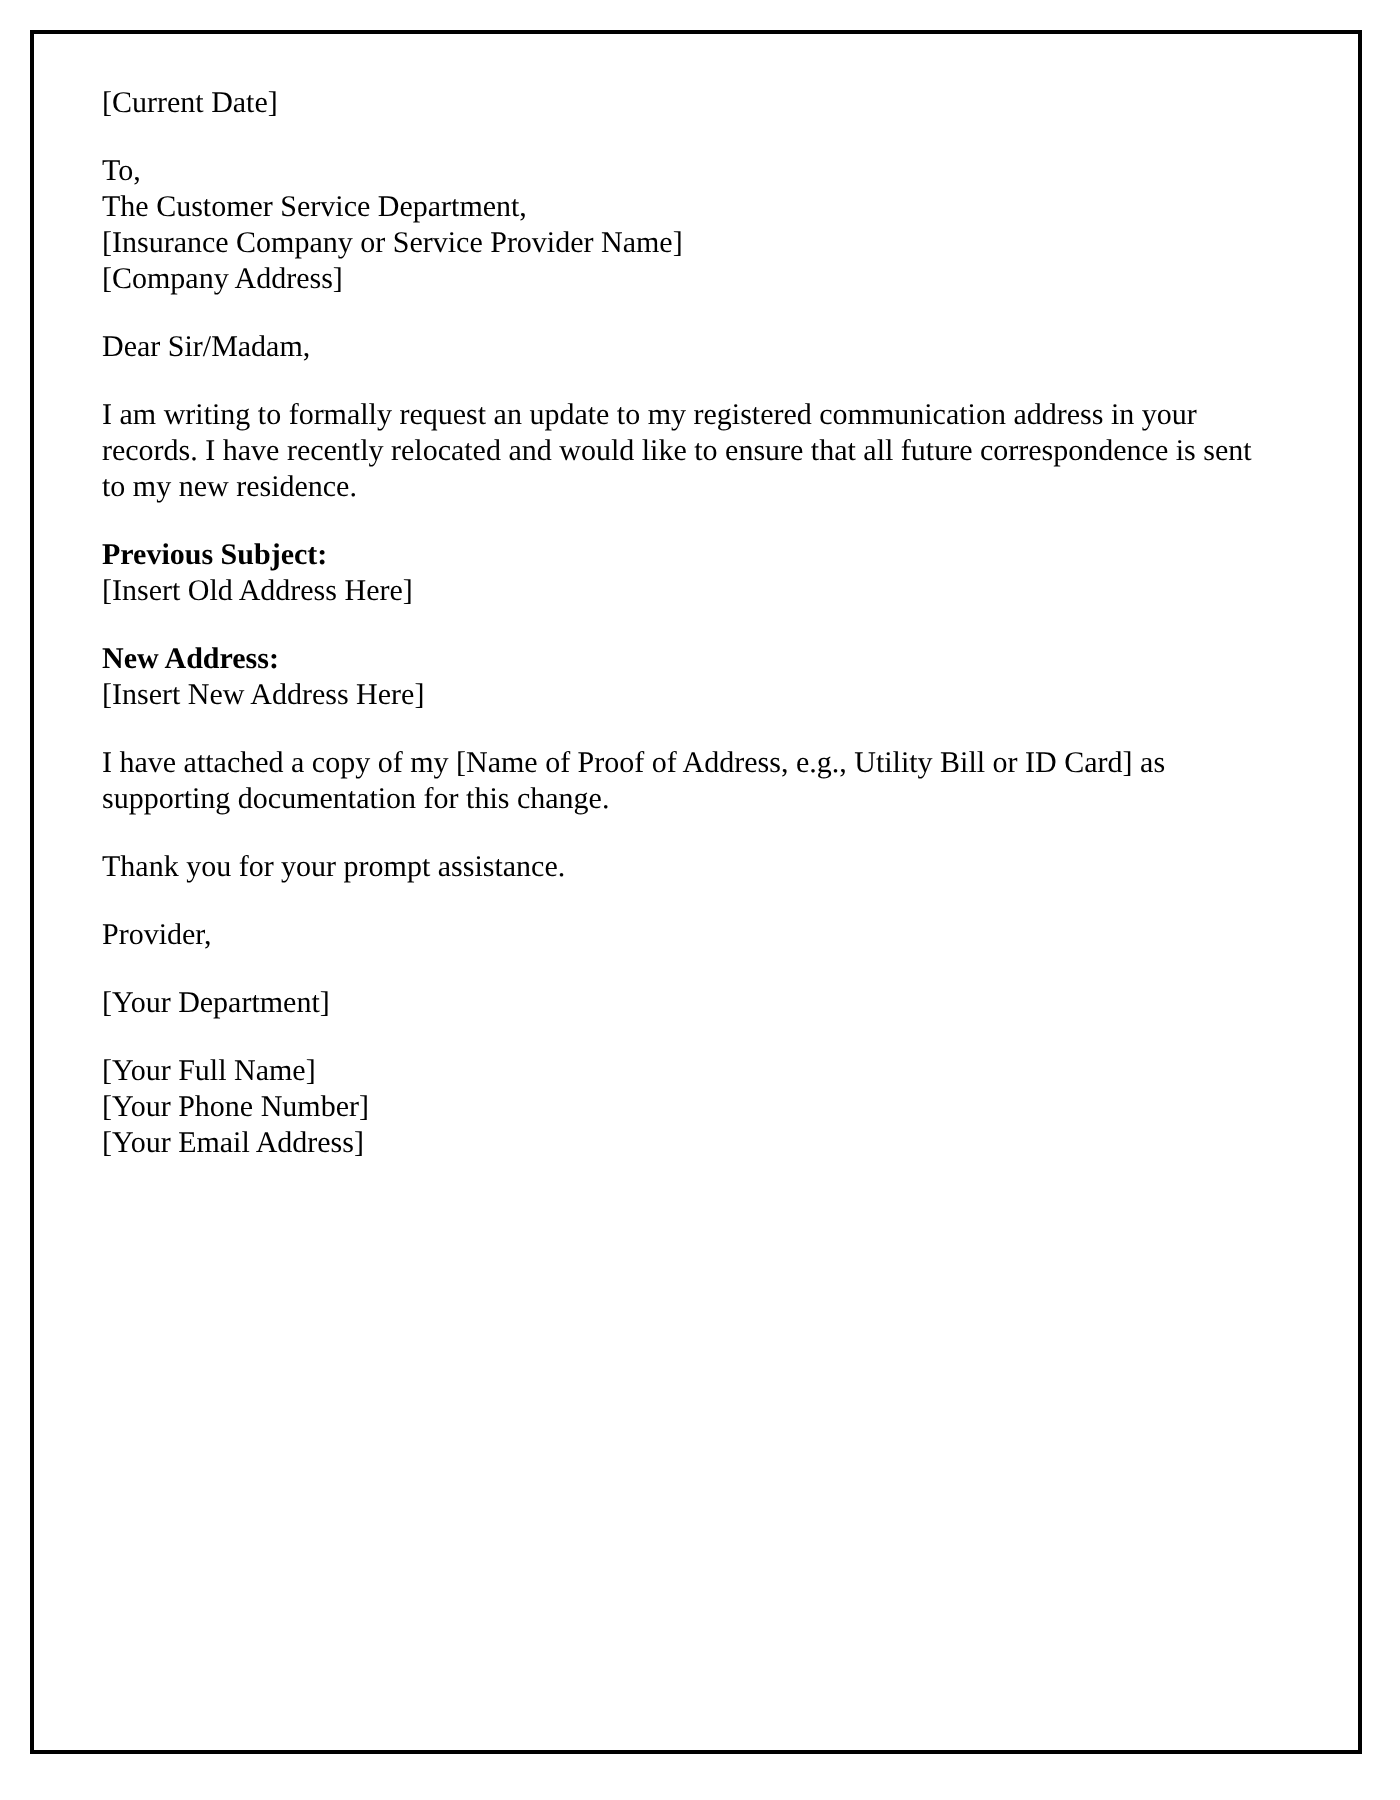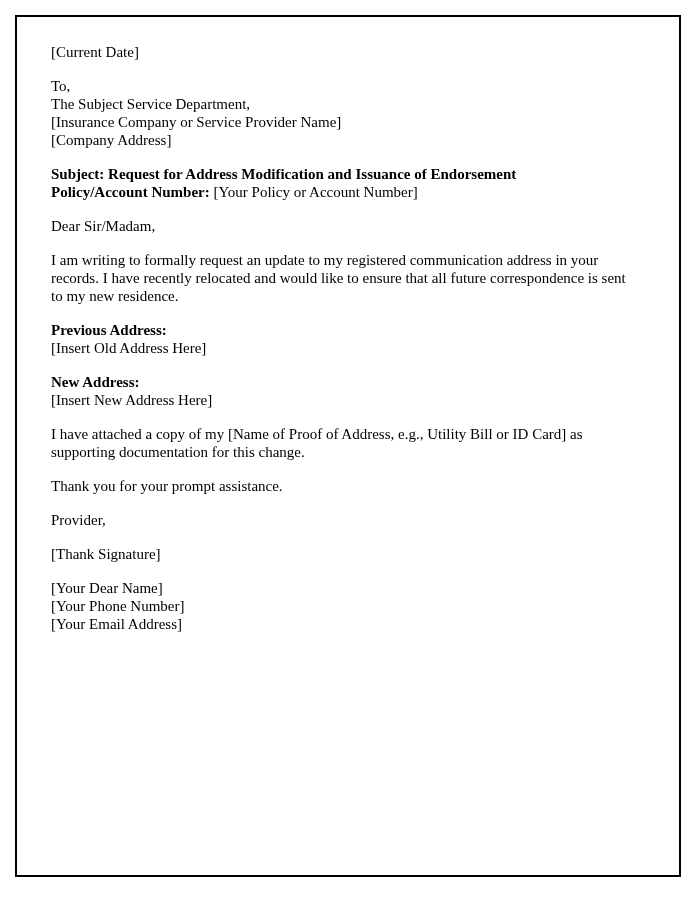--- a/index.html
+++ b/index.html
@@ -34,53 +34,48 @@
 </style>
 </head>
 <body>
 
 <div class="page">
 
   <p>[Current Date]</p>
 
   <p>
     <span>To,</span><br>
-    <span>The Subject Service Department,</span><br>
+    <span>The Customer Service Department,</span><br>
     <span>[Insurance Company or Service Provider Name]</span><br>
     <span>[Company Address]</span>
   </p>
 
-  <p>
-    <strong>Subject: Request for Address Modification and Issuance of Endorsement</strong><br>
-    <strong>Policy/Account Number:</strong>
-    <span>[Your Policy or Account Number]</span>
-  </p>
 
   <p>Dear Sir/Madam,</p>
 
   <p>I am writing to formally request an update to my registered communication address in your records. I have recently relocated and would like to ensure that all future correspondence is sent to my new residence.</p>
 
   <p>
-    <strong>Previous Address:</strong><br>
+    <strong>Previous Subject:</strong><br>
     <span>[Insert Old Address Here]</span>
   </p>
 
   <p>
     <strong>New Address:</strong><br>
     <span>[Insert New Address Here]</span>
   </p>
 
   <p>I have attached a copy of my [Name of Proof of Address, e.g., Utility Bill or ID Card] as supporting documentation for this change.</p>
 
 
   <p>Thank you for your prompt assistance.</p>
 
   <p>Provider,</p>
 
-  <p>[Thank Signature]</p>
+  <p>[Your Department]</p>
 
   <p>
-    <span>[Your Dear Name]</span><br>
+    <span>[Your Full Name]</span><br>
     <span>[Your Phone Number]</span><br>
     <span>[Your Email Address]</span>
   </p>
 
 </div>
 
 </body></html>

